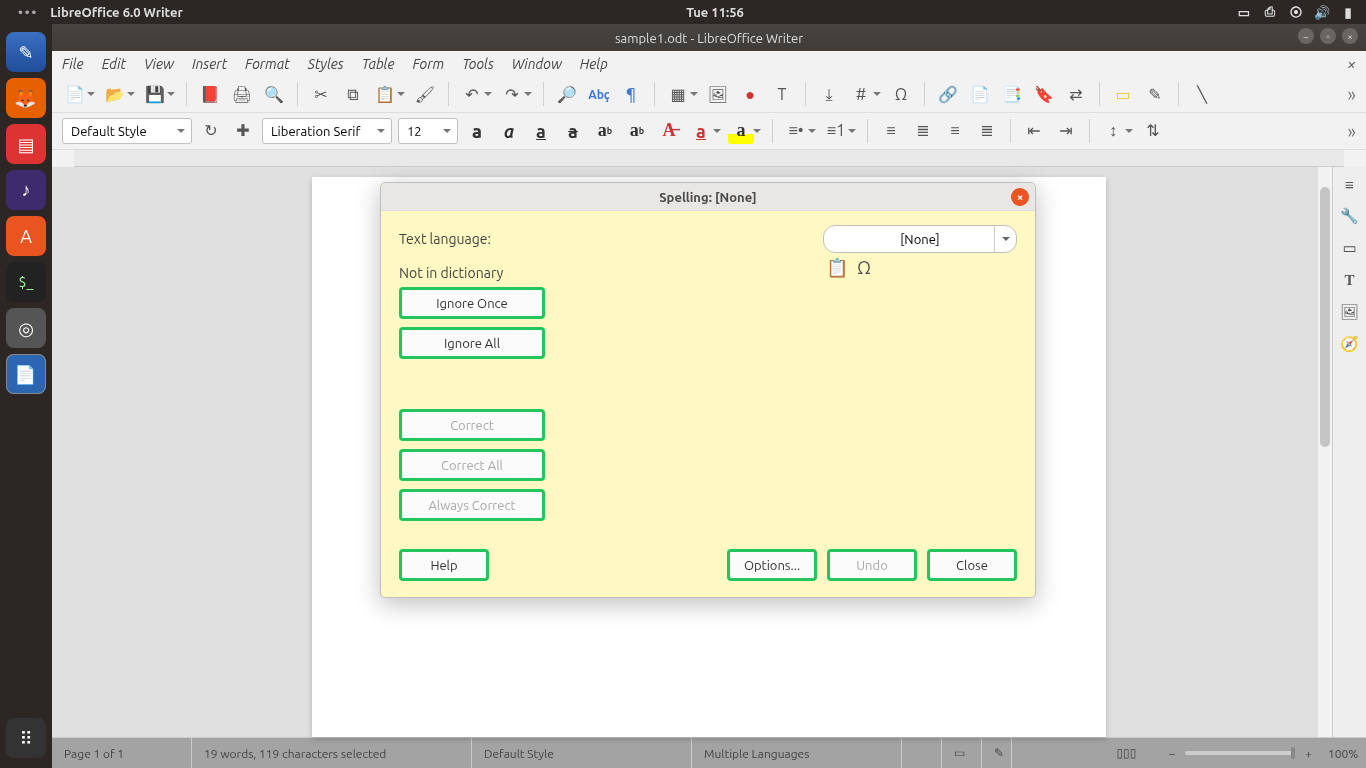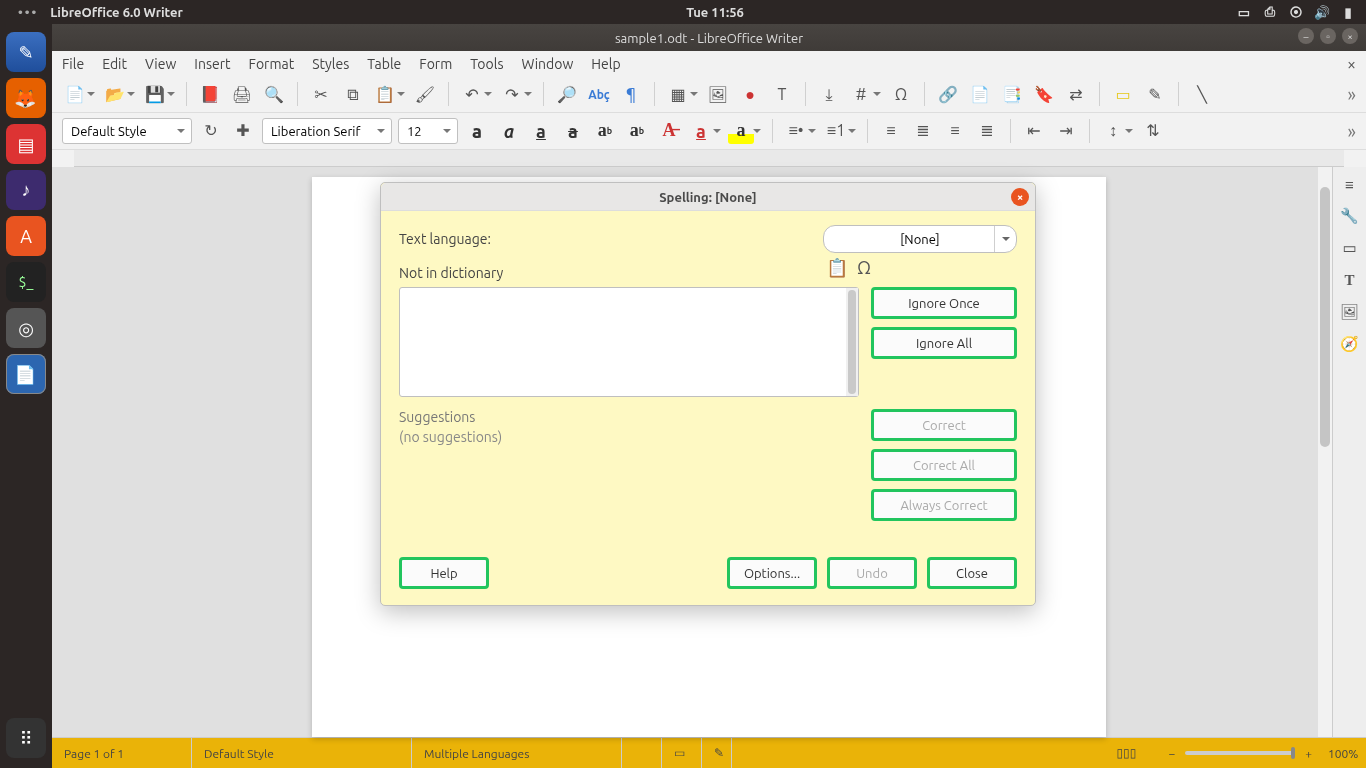--- a/index.html
+++ b/index.html
@@ -27,21 +27,21 @@
 .launcher .app.writer2 { background: #2c66b0; }
 .launcher .app.apps { background: #333; position: absolute; bottom: 10px; }
 
 
 .window { position: absolute; left: 52px; top: 24px; right: 0; bottom: 0; background: #f2f2f2; display: flex; flex-direction: column; }
 .titlebar { height: 28px; background: linear-gradient(#484441,#3f3b38); color: #ddd; display: flex; align-items: center; justify-content: center; font-size: 13px; position: relative; }
 .titlebar .winbtns { position: absolute; right: 8px; top: 4px; display: flex; gap: 6px; }
 .titlebar .winbtn { width: 16px; height: 16px; border-radius: 8px; background: #6a6561; color: #ddd; font-size: 10px; display: flex; align-items: center; justify-content: center; cursor: pointer; }
 
 
-.menubar { height: 26px; background: #f2f2f2; display: flex; align-items: center; padding: 0 10px; gap: 18px; font-size: 14px; color: #444; position: relative; }
+.menubar { height: 26px; background: #f2f2f2; display: flex; align-items: center; padding: 0 10px; gap: 18px; font-size: 14px; color: #444; position: relative; font-style: italic; }
 .menubar .closex { position: absolute; right: 10px; font-size: 16px; color: #555; cursor: pointer; }
 
 
 .toolbar { height: 38px; background: #f2f2f2; border-bottom: 1px solid #ddd; display: flex; align-items: center; padding: 0 10px; gap: 6px; }
 .toolbar .tbtn { width: 26px; height: 26px; display: flex; align-items: center; justify-content: center; border-radius: 3px; color: #555; font-size: 16px; position: relative; }
 .toolbar .tbtn.drop::after { content: ""; position: absolute; right: -7px; top: 11px; border: 4px solid transparent; border-top-color: #777; }
 .toolbar .tbtn.drop { margin-right: 8px; }
 .toolbar .sep { width: 1px; height: 24px; background: #d0d0d0; margin: 0 4px; }
 .toolbar .combo { height: 26px; border: 1px solid #c0c0c0; background: #fff; border-radius: 3px; display: flex; align-items: center; padding: 0 20px 0 8px; font-size: 13px; position: relative; min-width: 60px; }
 .toolbar .combo::after { content: ""; position: absolute; right: 6px; top: 10px; border: 4px solid transparent; border-top-color: #777; }
@@ -60,21 +60,21 @@
 
 
 .rightbar { position: absolute; right: 0; top: 0; bottom: 0; width: 34px; background: #eee; border-left: 1px solid #ccc; display: flex; flex-direction: column; align-items: center; padding-top: 4px; gap: 6px; }
 .rightbar .rbtn { width: 26px; height: 26px; border-radius: 3px; display: flex; align-items: center; justify-content: center; font-size: 15px; color: #555; }
 
 
 .vscroll { position: absolute; right: 34px; top: 0; bottom: 0; width: 14px; background: #f2f2f2; }
 .vscroll .thumb { position: absolute; left: 2px; right: 2px; top: 20px; height: 260px; background: #c5c5c5; border-radius: 5px; }
 
 
-.statusbar { height: 32px; background: #eab308; border-top: 1px solid #ccc; display: flex; align-items: center; font-size: 12px; color: #444; }
+.statusbar { height: 32px; background: #a3a3a3; border-top: 1px solid #ccc; display: flex; align-items: center; font-size: 12px; color: #444; }
 .statusbar .cell { padding: 0 12px; border-right: 1px solid #ccc; height: 100%; display: flex; align-items: center; }
 .statusbar .spacer { flex: 1; }
 .statusbar .zoomslider { width: 110px; height: 4px; background: #ccc; margin: 0 6px; position: relative; border-radius: 2px; }
 .statusbar .zoomslider .knob { position: absolute; right: 0; top: -4px; width: 4px; height: 12px; background: #888; border-radius: 2px; }
 
 
 .dialog { position: absolute; left: 380px; top: 182px; width: 656px; background: #fef9c3; border: 1px solid #bfbfbf; border-radius: 5px; box-shadow: 0 6px 24px rgba(0,0,0,.25); z-index: 50; }
 .dlg-titlebar { height: 28px; display: flex; align-items: center; justify-content: center; font-size: 13px; font-weight: 600; color: #4a4a4a; position: relative; border-bottom: 1px solid #ddd; background: #e8e7e6; border-radius: 5px 5px 0 0; }
 .dlg-titlebar .closebtn { position: absolute; right: 6px; top: 5px; width: 18px; height: 18px; border-radius: 9px; background: #e95420; color: #fff; font-size: 11px; display: flex; align-items: center; justify-content: center; cursor: pointer; }
 .dlg-body { padding: 14px 18px 16px; position: relative; }
@@ -267,20 +267,21 @@
       <div class="rbtn">
           <b style="font-family:serif">T</b>
         </div>
       <div class="rbtn">🖼</div>
       <div class="rbtn">🧭</div>
     </div>
   </div>
 
   <div class="statusbar">
     <div class="cell" style="width:140px">Page 1 of 1</div>
+    <div class="cell" style="width:280px">19 words, 119 characters selected</div>
     <div class="cell" style="width:220px">Default Style</div>
     <div class="cell" style="width:210px">Multiple Languages</div>
     <div class="cell" style="width:40px"></div>
     <div class="cell" style="width:40px">▭</div>
     <div class="cell" style="width:30px">✎</div>
     <div class="spacer"></div>
     <div class="cell" style="width:60px;border-right:none">▯▯▯</div>
     <span style="padding:0 4px">−</span>
     <div class="zoomslider">
         <div class="knob"></div>
@@ -305,30 +306,20 @@
     </div>
     <div class="dlg-row" style="margin-bottom:6px">
       <span class="dlg-label">Not in dictionary</span>
     </div>
     <div class="dlg-toolbar-icons">
       <span>📋</span>
       <span>Ω</span>
     </div>
 
     <div class="dlg-main">
-      <div class="dlg-left">
-        <div class="dlg-textarea">
-          <div class="vsb">
-              <div class="vt"></div>
-            </div>
-        </div>
-        <div class="dlg-suggest-label">Suggestions</div>
-        <div class="dlg-suggest-none">(no suggestions)</div>
-        <div class="dlg-suggest-box"></div>
-      </div>
       <div class="dlg-right">
         <div class="dbtn">Ignore Once</div>
         <div class="dbtn">Ignore All</div>
         <div class="gap"></div>
         <div class="dbtn disabled">Correct</div>
         <div class="dbtn disabled">Correct All</div>
         <div class="dbtn disabled">Always Correct</div>
       </div>
     </div>
 

